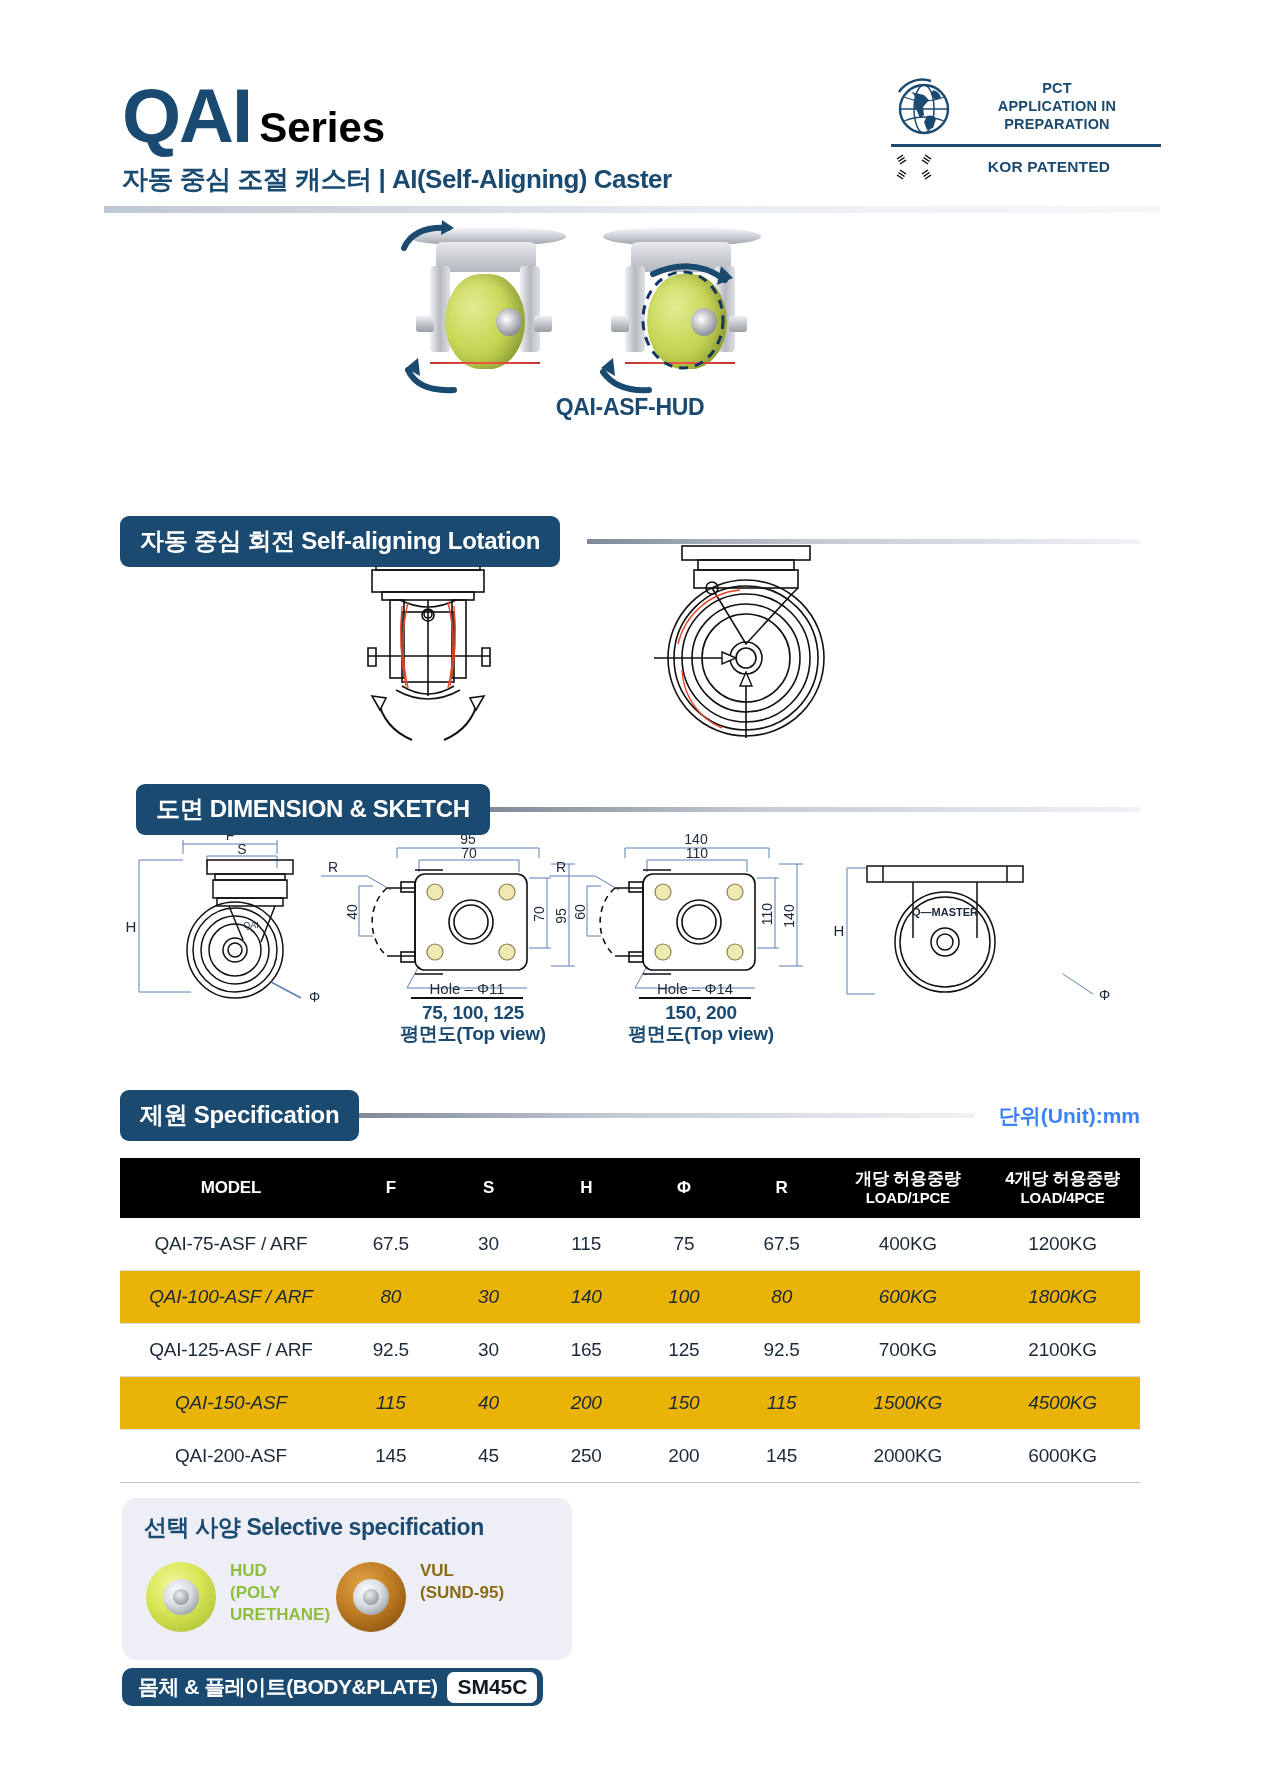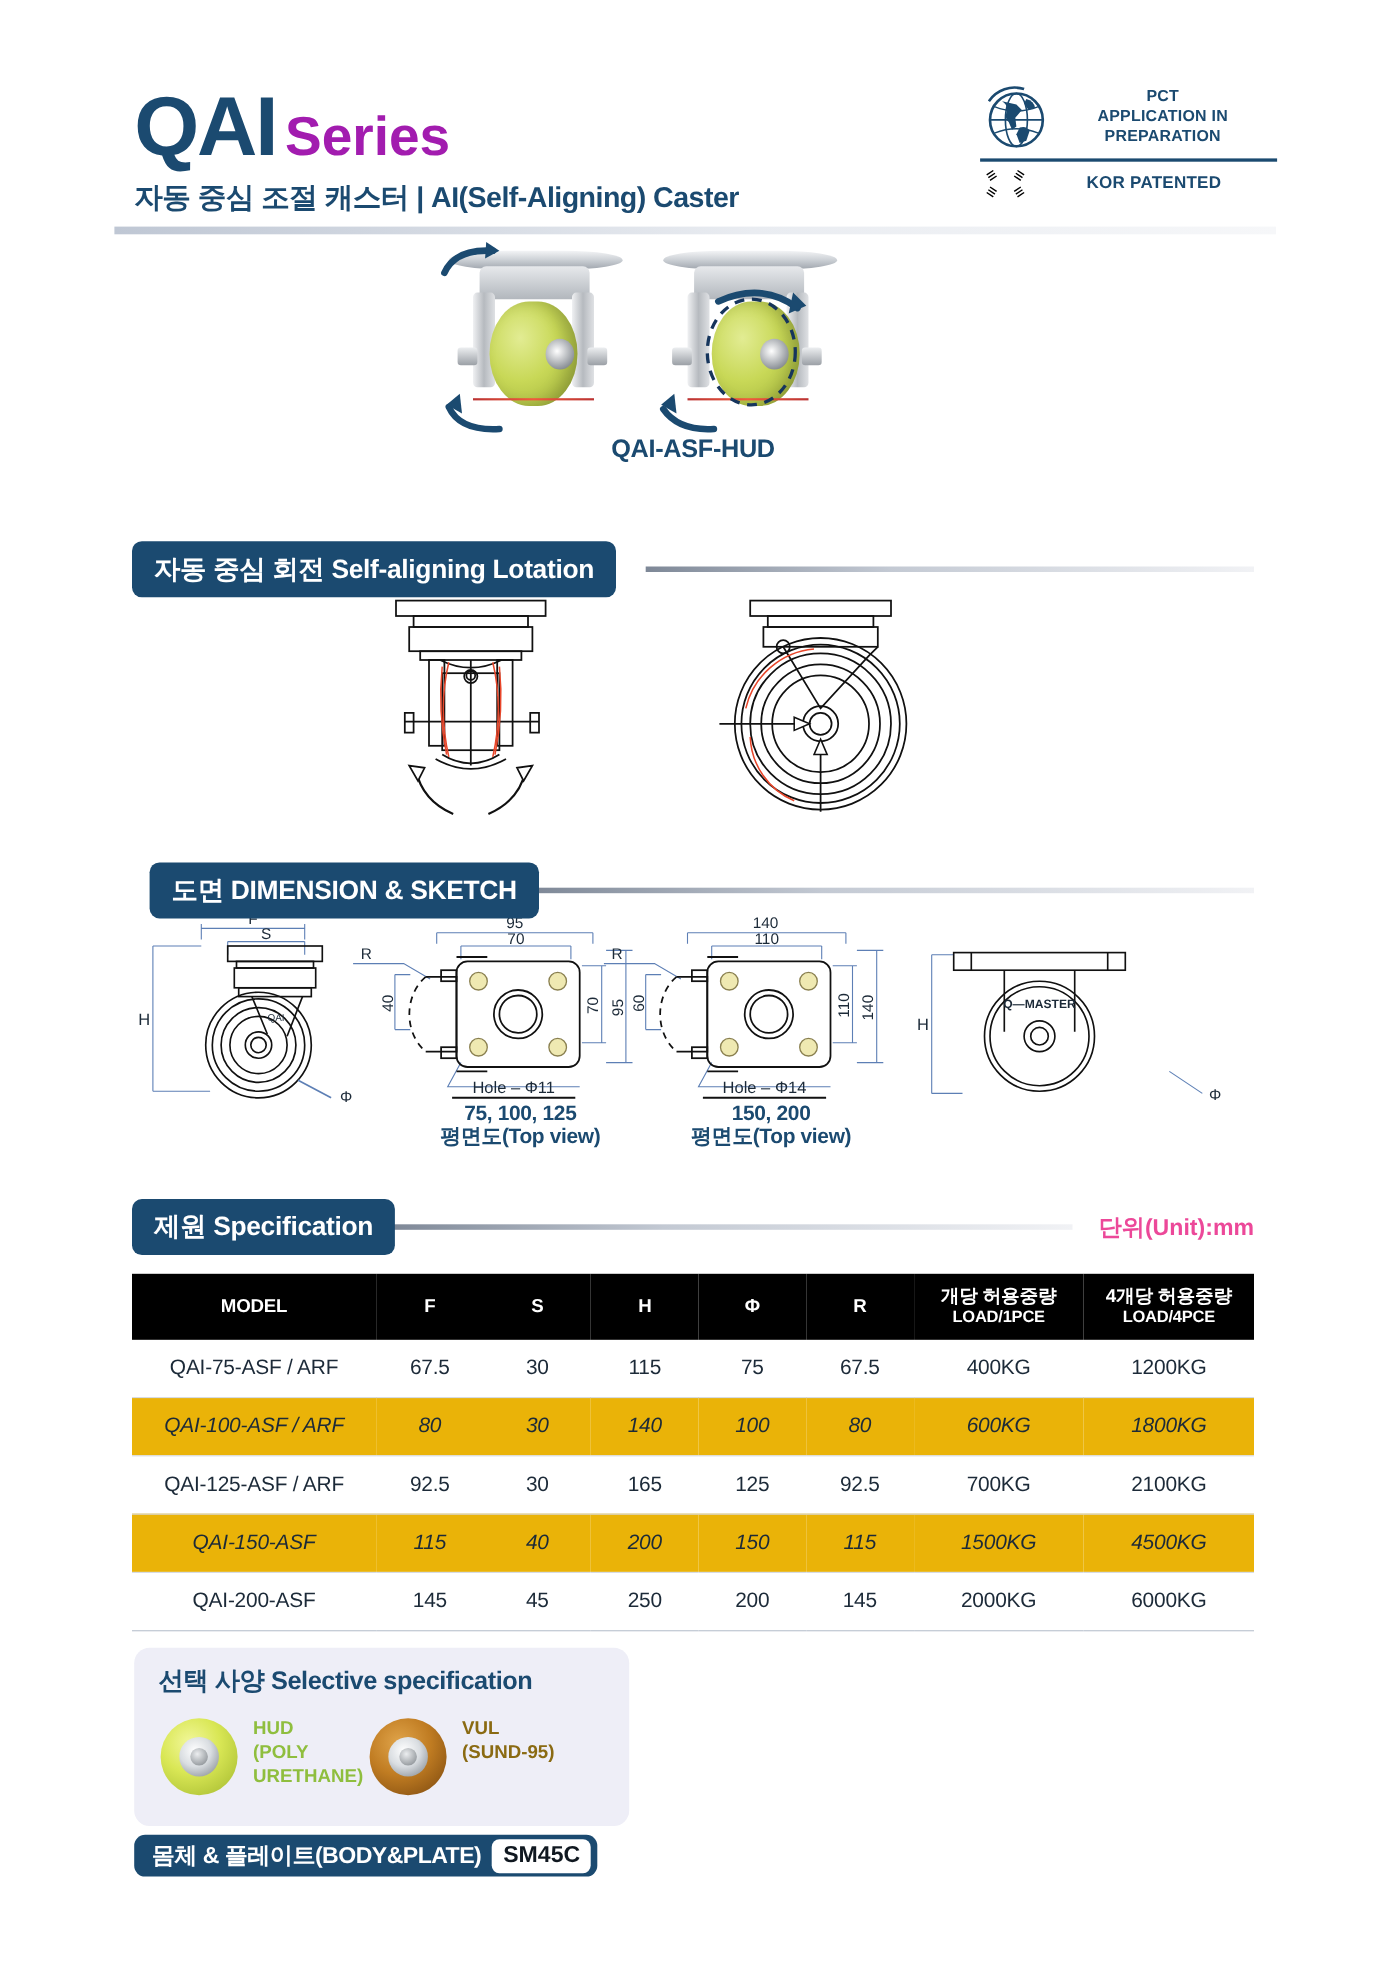--- a/index.html
+++ b/index.html
@@ -15,21 +15,21 @@
   
   .header { position: absolute; left: 0; top: 0; width: 1261px; height: 230px; }
   .brand-block { position: absolute; left: 122px; top: 80px; }
   .brand-line1 { display: flex; align-items: baseline; }
   .brand-qai {
     font-size: 76px; font-weight: bold; color: #1b4a70;
     letter-spacing: -2px; line-height: 0.95;
     font-family: "Liberation Sans", sans-serif;
   }
   .brand-series {
-    font-size: 50px; font-weight: bold; color: #a21caf;
+    font-size: 42px; font-weight: bold; color: #000000;
     margin-left: 8px; line-height: 0.95;
   }
   .brand-sub {
     font-size: 26px; font-weight: bold; color: #1b4a70;
     margin-top: 10px; letter-spacing: -0.5px;
     white-space: nowrap;
   }
   .header-rule {
     position: absolute; left: 104px; top: 206px; width: 1056px; height: 7px;
     background: linear-gradient(to right, #bfc7d4 0%, #e9ecf1 55%, #f6f7f9 100%);
@@ -56,21 +56,21 @@
   .sec-pill {
     background: #1b4a70; color: #fff; border-radius: 9px;
     padding: 9px 20px 10px 20px; font-size: 24px; font-weight: bold;
     letter-spacing: -0.3px; white-space: nowrap; position: relative; z-index: 2;
   }
   .sec-line {
     flex: 1; height: 5px; margin-left: -4px;
     background: linear-gradient(to right, #7e8897 0%, #c3c9d3 40%, #f1f2f5 100%);
   }
   .sec-unit {
-    margin-left: 24px; font-size: 21px; font-weight: bold; color: #ec4899;
+    margin-left: 24px; font-size: 21px; font-weight: bold; color: #3b82f6;
     white-space: nowrap;
   }
 
   
   .hero { position: absolute; left: 380px; top: 222px; width: 500px; height: 190px; }
   .caster-photo { position: absolute; width: 175px; height: 170px; }
   .caster-plate {
     position: absolute; left: 8px; top: 6px; width: 158px; height: 17px;
     background: linear-gradient(to bottom,#f3f4f6 0%,#cfd3d8 45%,#9fa5ad 100%);
     border-radius: 40%/60%;
@@ -279,21 +279,21 @@
         <ellipse cx="88" cy="98" rx="40" ry="48" fill="none" stroke="#16355c" stroke-width="3" stroke-dasharray="9 7"></ellipse>
         <path d="M58 52 q40 -18 72 6" fill="none" stroke="#1b4a70" stroke-width="6" stroke-linecap="round"></path>
         <path d="M126 44 l12 12 l-16 7 z" fill="#1b4a70"></path>
         <path d="M8 150 q14 20 46 18" fill="none" stroke="#1b4a70" stroke-width="6" stroke-linecap="round"></path>
         <path d="M18 136 l-12 10 l14 8 z" fill="#1b4a70"></path>
       </svg>
     </div>
     <div class="hero-caption">QAI-ASF-HUD</div>
   </div>
 
-  <div class="sec" style="top:492px;gap:31px;">
+  <div class="sec" style="top:516px;gap:31px;">
     <div class="sec-pill">자동 중심 회전 Self-aligning Lotation</div>
     <div class="sec-line"></div>
   </div>
 
   <div class="sketch-area">
     <svg width="700" height="215" viewBox="0 0 700 215">
       <g fill="none" stroke="#111" stroke-width="1.6">
 
         <rect x="110" y="6" width="136" height="14"></rect>
         <rect x="126" y="20" width="104" height="10"></rect>

